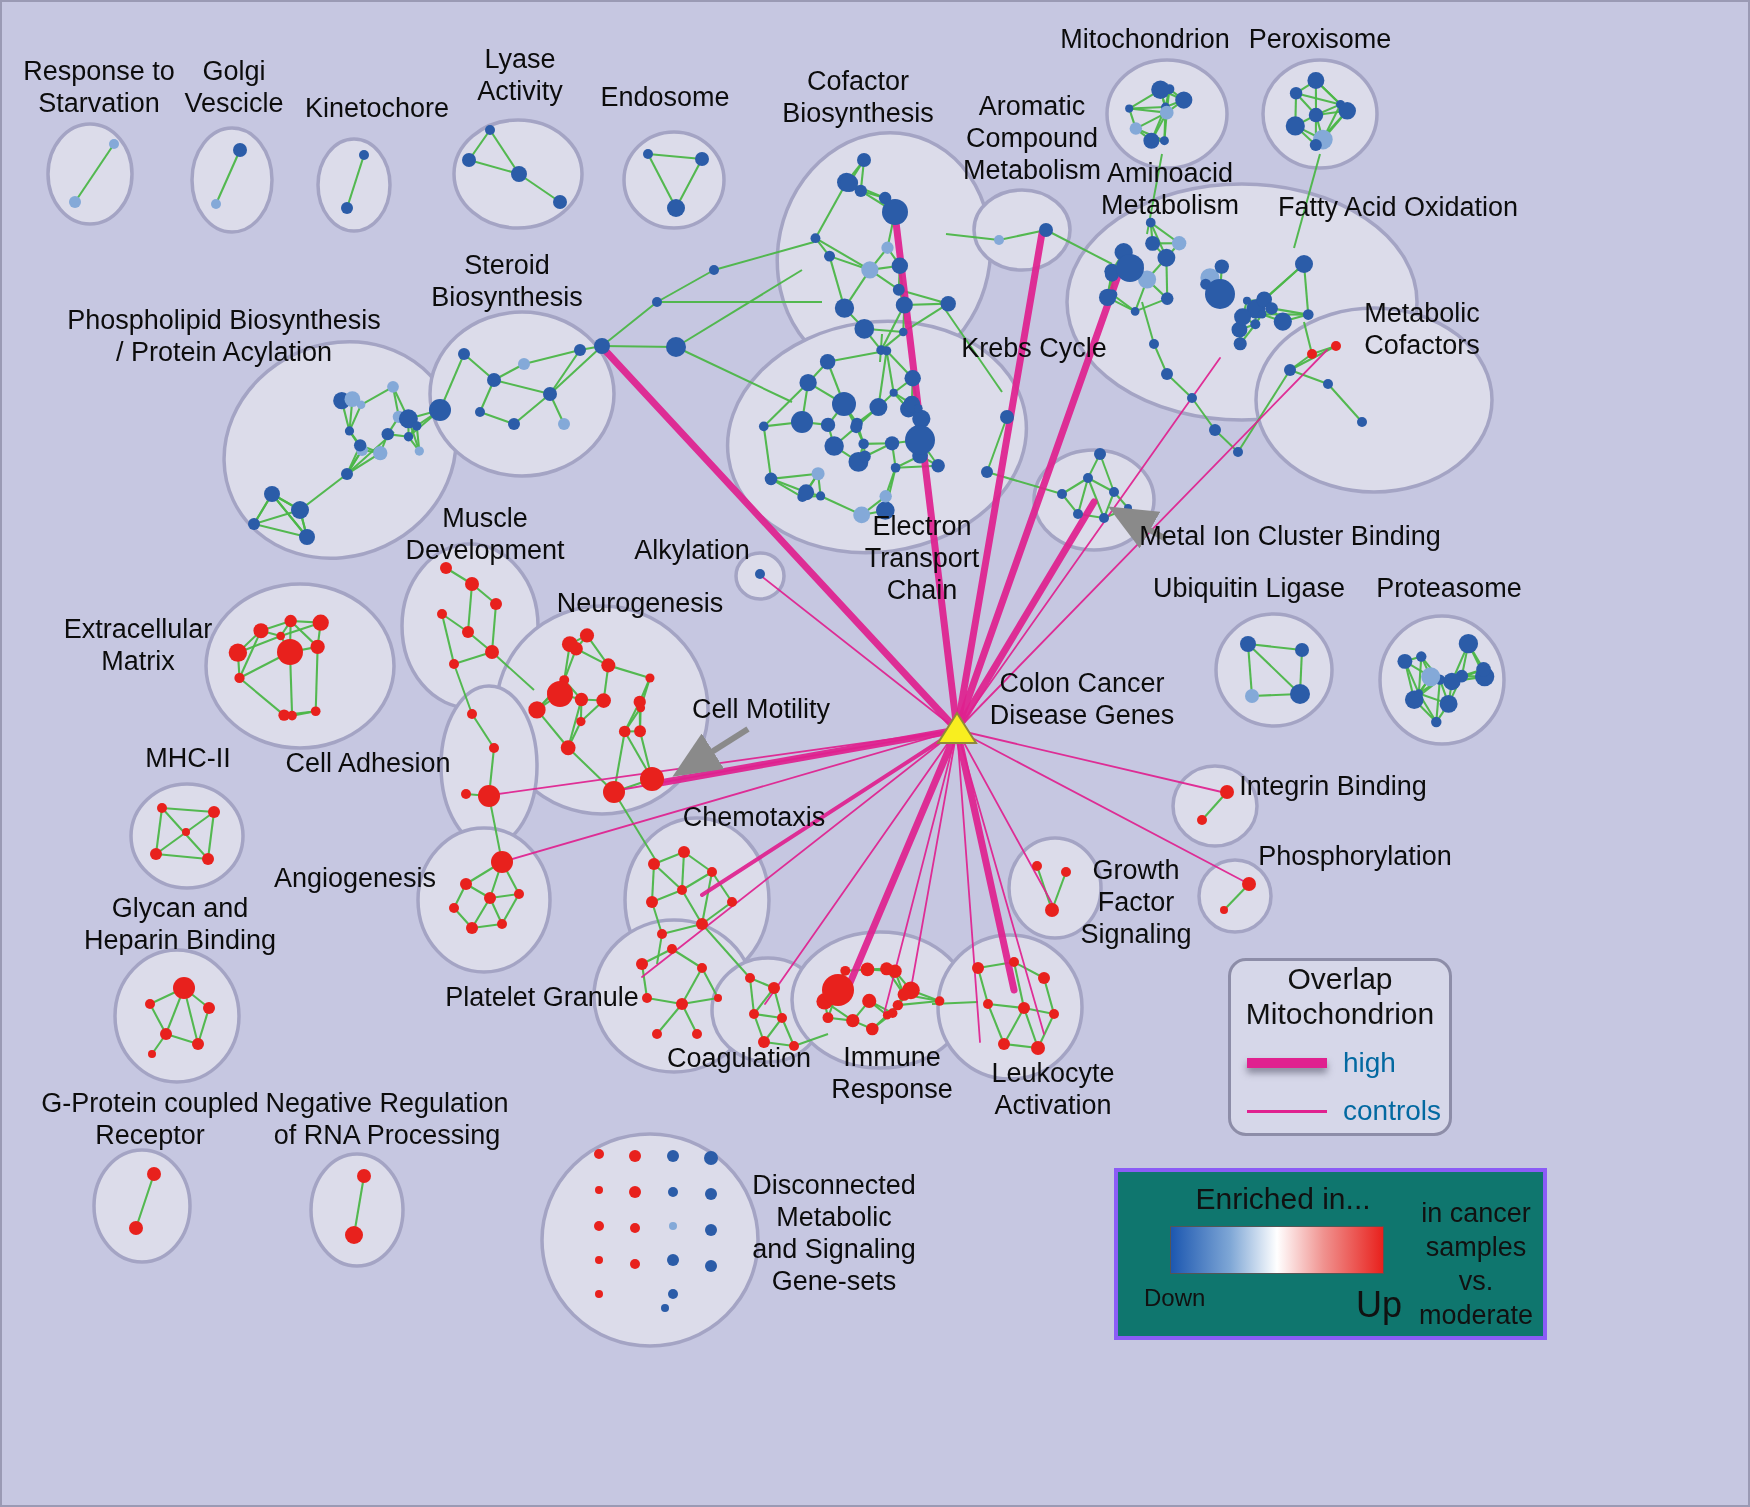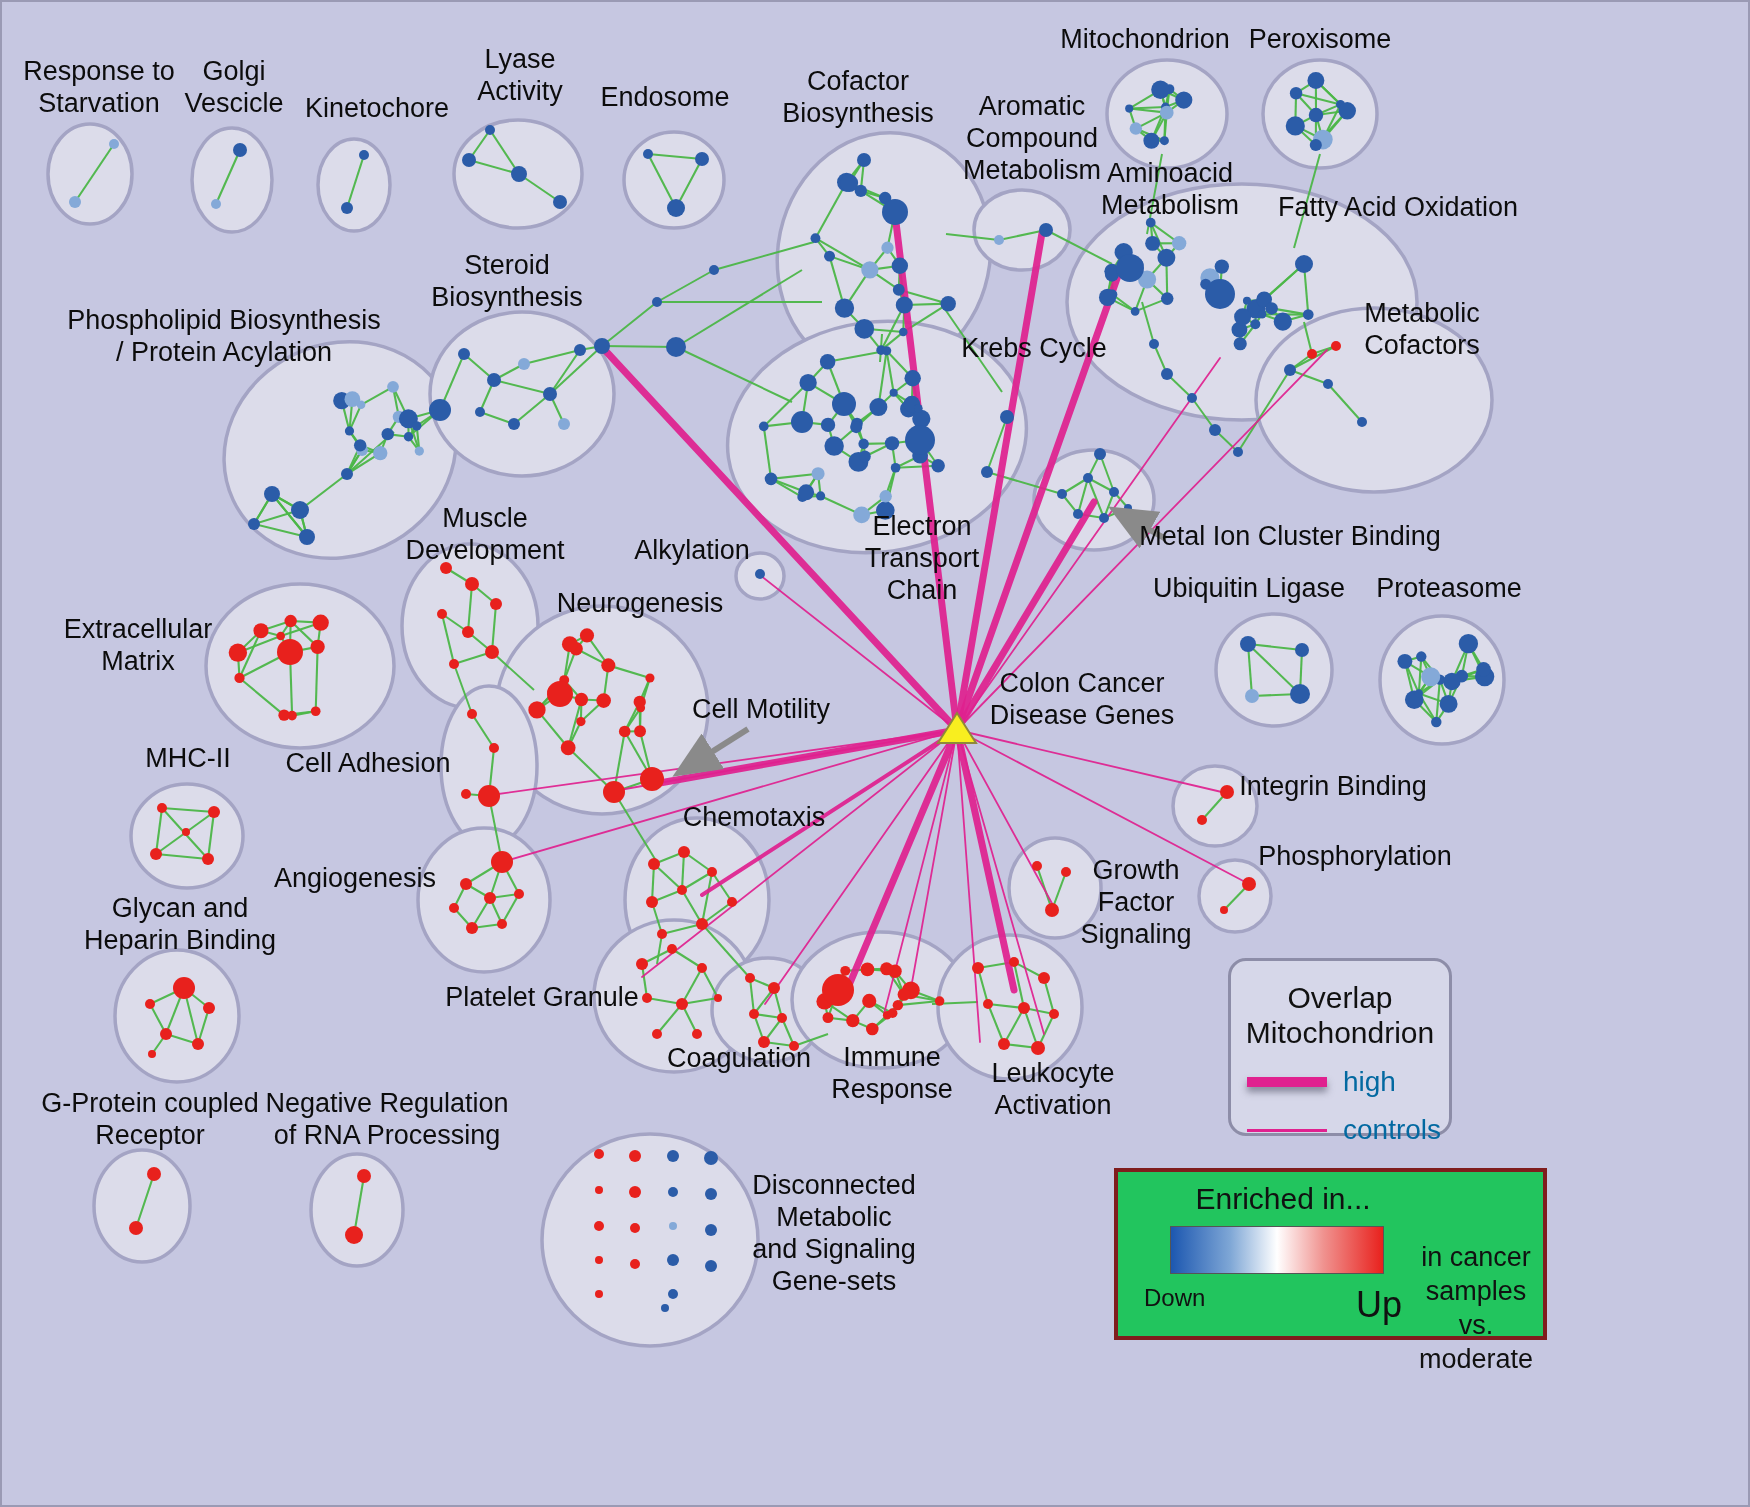--- a/index.html
+++ b/index.html
@@ -4,31 +4,31 @@
 <style>
   html,body{margin:0;padding:0;background:#e9e9f1;}
   #figure{position:relative;width:1750px;height:1507px;background:#c6c7e1;
           border:2px solid #9a9ab4;box-sizing:border-box;overflow:hidden;
           font-family:"Liberation Sans",sans-serif;}
   #net{position:absolute;left:0;top:0;}
   svg text{font-family:"Liberation Sans",sans-serif;}
   .legend-box{position:absolute;box-sizing:border-box;}
   #legend-overlap{left:1226px;top:956px;width:224px;height:178px;background:#d6d7e9;
                   border:3px solid #8d8da8;border-radius:18px;}
-  #legend-overlap .lo-title{text-align:center;font-size:30px;color:#111;margin-top:19px;line-height:35px;}
+  #legend-overlap .lo-title{text-align:center;font-size:30px;color:#111;margin-top:0;line-height:35px;}
   .lo-row{display:flex;align-items:center;margin:16px 0 0 16px;font-size:28px;color:#0369a1;}
   .line-high{width:80px;height:10px;background:#e0218f;box-shadow:0 5px 7px rgba(70,70,90,.55);margin-right:16px;}
   .line-mod{width:80px;height:3px;background:#e0218f;margin-right:16px;}
-  #legend-enrich{left:1112px;top:1166px;width:433px;height:172px;background:#22c55e;border:4px solid #7f1d1d;}
+  #legend-enrich{left:1112px;top:1166px;width:433px;height:172px;background:#0f766e;border:4px solid #8b5cf6;}
   #le-title{position:absolute;left:0;top:10px;width:330px;text-align:center;font-size:30px;color:#111;}
   #le-bar{position:absolute;left:52px;top:54px;width:212px;height:46px;border:1px solid #555;
           background:linear-gradient(to right,#1c57b0,#7fa7d6 28%,#ffffff 50%,#f0928f 72%,#e8211d);}
   #le-down{position:absolute;left:26px;top:112px;font-size:24px;color:#111;}
   #le-up{position:absolute;left:238px;top:112px;font-size:36px;color:#111;}
-  #le-note{position:absolute;left:288px;top:24px;width:140px;text-align:center;font-size:27px;line-height:34px;color:#111;margin-top:44px;}
+  #le-note{position:absolute;left:288px;top:24px;width:140px;text-align:center;font-size:27px;line-height:34px;color:#111;}
 </style>
 </head>
 <body>
 
 <div id="figure">
 
   <svg id="net" width="1750" height="1507" viewBox="0 0 1750 1507">
     <defs>
       <marker id="arrowhead" markerWidth="8" markerHeight="7" refX="6.5" refY="3.5" orient="auto">
         <path d="M0,0 L8,3.5 L0,7 z" fill="#8a8a8a"></path>

